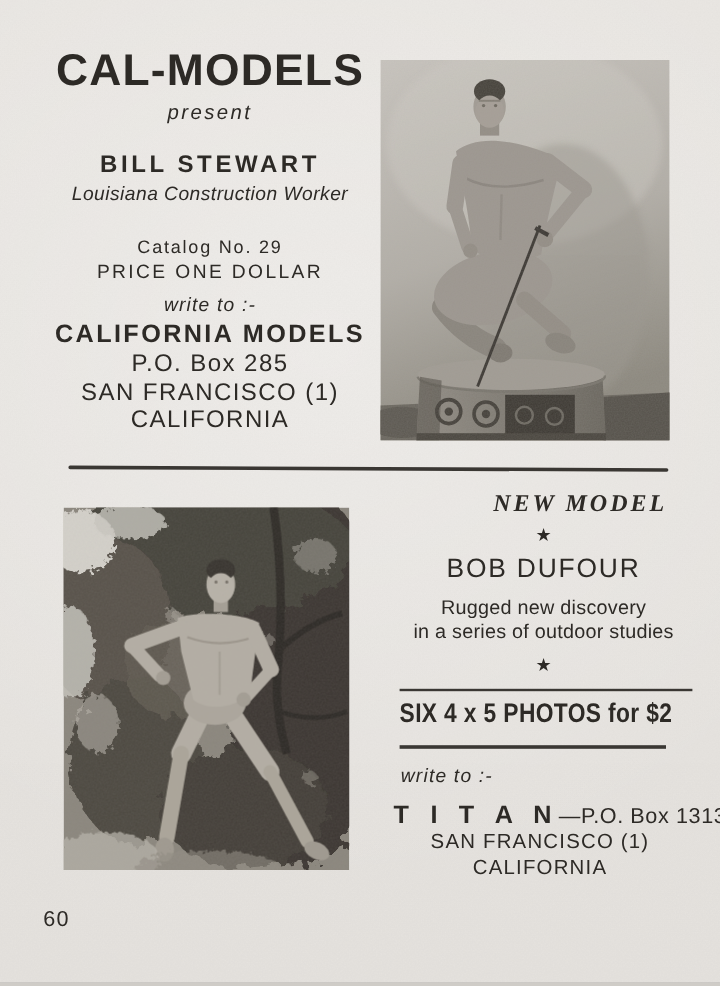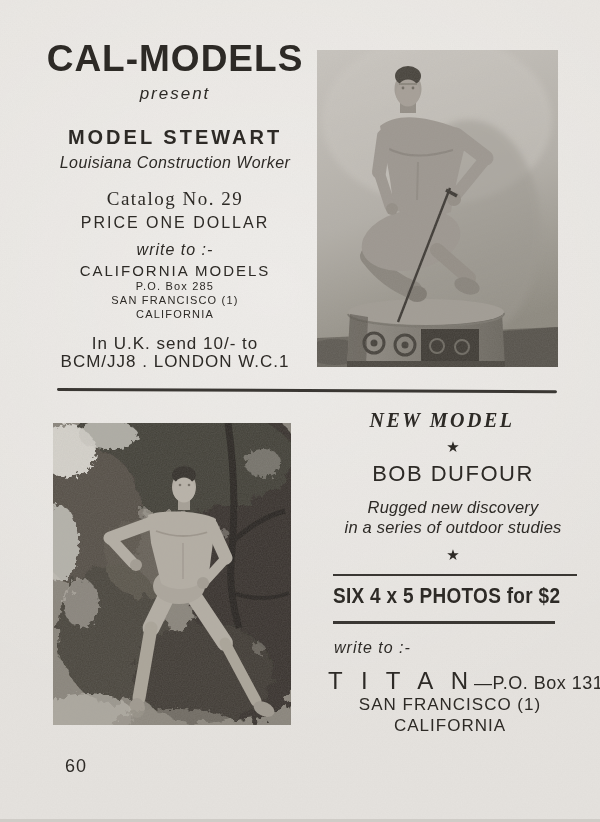--- a/index.html
+++ b/index.html
@@ -14,93 +14,89 @@
     border-bottom:3px solid #cfccc7;
   }
   .grain-page { position:absolute; inset:0; opacity:.05; pointer-events:none; }
 
   
   .ad-cal { position:absolute; left:28px; top:40px; width:294px; text-align:center; }
   .brand   { font-size:37px; font-weight:bold; letter-spacing:1px; line-height:1; }
   .present { font-style:italic; font-size:17px; letter-spacing:2px; margin-top:7px; }
   .model1  { font-size:20px; font-weight:bold; letter-spacing:3px; margin-top:22px; }
   .sub1    { font-style:italic; font-size:16px; letter-spacing:.4px; margin-top:5px; }
-  .catalog { font-size:19px; letter-spacing:1.5px; margin-top:16px;font-family:Liberation Serif, serif; }
+  .catalog { font-size:15px; letter-spacing:1.5px; margin-top:26px; }
   .price   { font-size:16px; letter-spacing:2px; margin-top:4px; }
   .writeto1{ font-style:italic; font-size:16px; letter-spacing:1px; margin-top:9px; }
-  .company1{ font-size:15px; font-weight:normal; letter-spacing:2px; margin-top:3px; }
-  .addr    { font-size:11px; letter-spacing:1.2px; line-height:1.08; margin-top:2px; }
+  .company1{ font-size:21px; font-weight:bold; letter-spacing:2px; margin-top:3px; }
+  .addr    { font-size:20px; letter-spacing:1.2px; line-height:1.08; margin-top:2px; }
   .ukblock { margin-top:14px; }
   .ukline  { font-size:17px; letter-spacing:1px; line-height:1.1; }
 
   
   .rule { position:absolute; background:#3a3733; border-radius:2px; }
   .rule-main { left:57px; top:388px; width:500px; height:3px; transform:rotate(.25deg); transform-origin:left center; }
   .rule-r1 { height:2.5px; background:#3a3733; width:244px; margin:12px 0 0 5px; }
   .rule-r2 { height:2.5px; background:#3a3733; width:222px; margin:14px 0 0 5px; }
 
   
   .ad-titan { position:absolute; left:328px; top:404px; width:250px; }
   .head-serif { font-family:"Liberation Serif", serif; font-weight:bold; font-style:italic;
                 font-size:20px; letter-spacing:2.5px; line-height:1.1; }
   .hl1 { text-align:left; padding-left:4px; }
-  .hl2 { text-align:center; padding-right:22px; margin-top:5px; }
+  .hl2 { text-align:right; padding-right:22px; margin-top:5px; }
   .star { text-align:center; font-size:15px; line-height:1; color:#2d2a26; }
   .star1 { margin-top:8px; }
   .star2 { margin-top:11px; }
   .model2 { text-align:center; font-size:22px; font-weight:normal; letter-spacing:1.5px; margin-top:8px; line-height:1.1; }
-  .tag { text-align:center; font-style:italic; font-size:16.5px; line-height:1.05; letter-spacing:.2px; }
+  .tag { text-align:center; font-size:16.5px; line-height:1.05; letter-spacing:.2px; }
   .tag1 { margin-top:13px; } .tag2 { margin-top:2px; }
   .offer { font-size:19px; font-weight:bold; letter-spacing:.3px; margin-top:9px; padding-left:5px;
            transform:scale(1.0,1.18); transform-origin:left center; white-space:nowrap; }
   .writeto2 { font-style:italic; font-size:16px; letter-spacing:1px; margin-top:15px; padding-left:6px; }
   .titanline { text-align:center; margin-top:11px; padding-right:12px; white-space:nowrap; line-height:1.1; }
-  .titan-co { font-weight:normal; font-size:24px; letter-spacing:6px; }
+  .titan-co { font-weight:bold; font-size:21px; letter-spacing:6px; }
   .titan-rest { font-size:18px; letter-spacing:.5px; }
   .addr2 { text-align:center; font-size:17px; letter-spacing:1px; line-height:1.1; margin-top:2px; padding-right:6px; }
 
   
   figure.photo { position:absolute; }
   .photo-tr { left:317px; top:50px; width:241px; height:317px; }
   .photo-bl { left:53px; top:423px; width:238px; height:302px; }
   figure.photo svg { display:block; width:100%; height:100%; }
 
-  .page-number { position:absolute; left:65px; top:756px; font-size:18px; letter-spacing:1px; }
+  .page-number { position:absolute; left:36px; top:756px; font-size:18px; letter-spacing:1px; }
 </style>
 </head>
 <body>
 
 <div class="page">
 
   <svg class="grain-page" viewBox="0 0 600 822" preserveAspectRatio="none">
     <defs>
       <filter id="pgrain" x="-10%" y="-10%" width="120%" height="120%">
         <feTurbulence type="fractalNoise" baseFrequency="0.8" numOctaves="2" stitchTiles="stitch"></feTurbulence>
         <feColorMatrix type="matrix" values="0 0 0 0 0.3  0 0 0 0 0.3  0 0 0 0 0.28  0.9 0 0 0 0"></feColorMatrix>
       </filter>
     </defs>
     <rect width="600" height="822" filter="url(#pgrain)"></rect>
   </svg>
 
   <section class="ad-cal">
     <h1 class="brand">CAL-MODELS</h1>
     <div class="present">present</div>
-    <h2 class="model1">MODEL STEWART</h2>
+    <h2 class="model1">BILL STEWART</h2>
     <div class="sub1">Louisiana Construction Worker</div>
     <div class="catalog">Catalog No. 29</div>
     <div class="price">PRICE ONE DOLLAR</div>
     <div class="writeto1">write to :-</div>
     <div class="company1">CALIFORNIA MODELS</div>
     <div class="addr">P.O. Box 285</div>
     <div class="addr">SAN FRANCISCO (1)</div>
     <div class="addr">CALIFORNIA</div>
-    <div class="ukblock">
-      <div class="ukline">In U.K. send 10/- to</div>
-      <div class="ukline">BCM/JJ8 . LONDON W.C.1</div>
-    </div>
   </section>
 
   <figure class="photo photo-tr" aria-label="Studio photograph of Bill Stewart kneeling on a carved pedestal holding a sword">
     <svg viewBox="0 0 241 317" preserveAspectRatio="none">
       <defs>
         <linearGradient id="bg1" x1="0" y1="0" x2="0.25" y2="1">
           <stop offset="0" stop-color="#c9c5bf"></stop>
           <stop offset="0.55" stop-color="#b3afa8"></stop>
           <stop offset="1" stop-color="#8d897f"></stop>
         </linearGradient>

